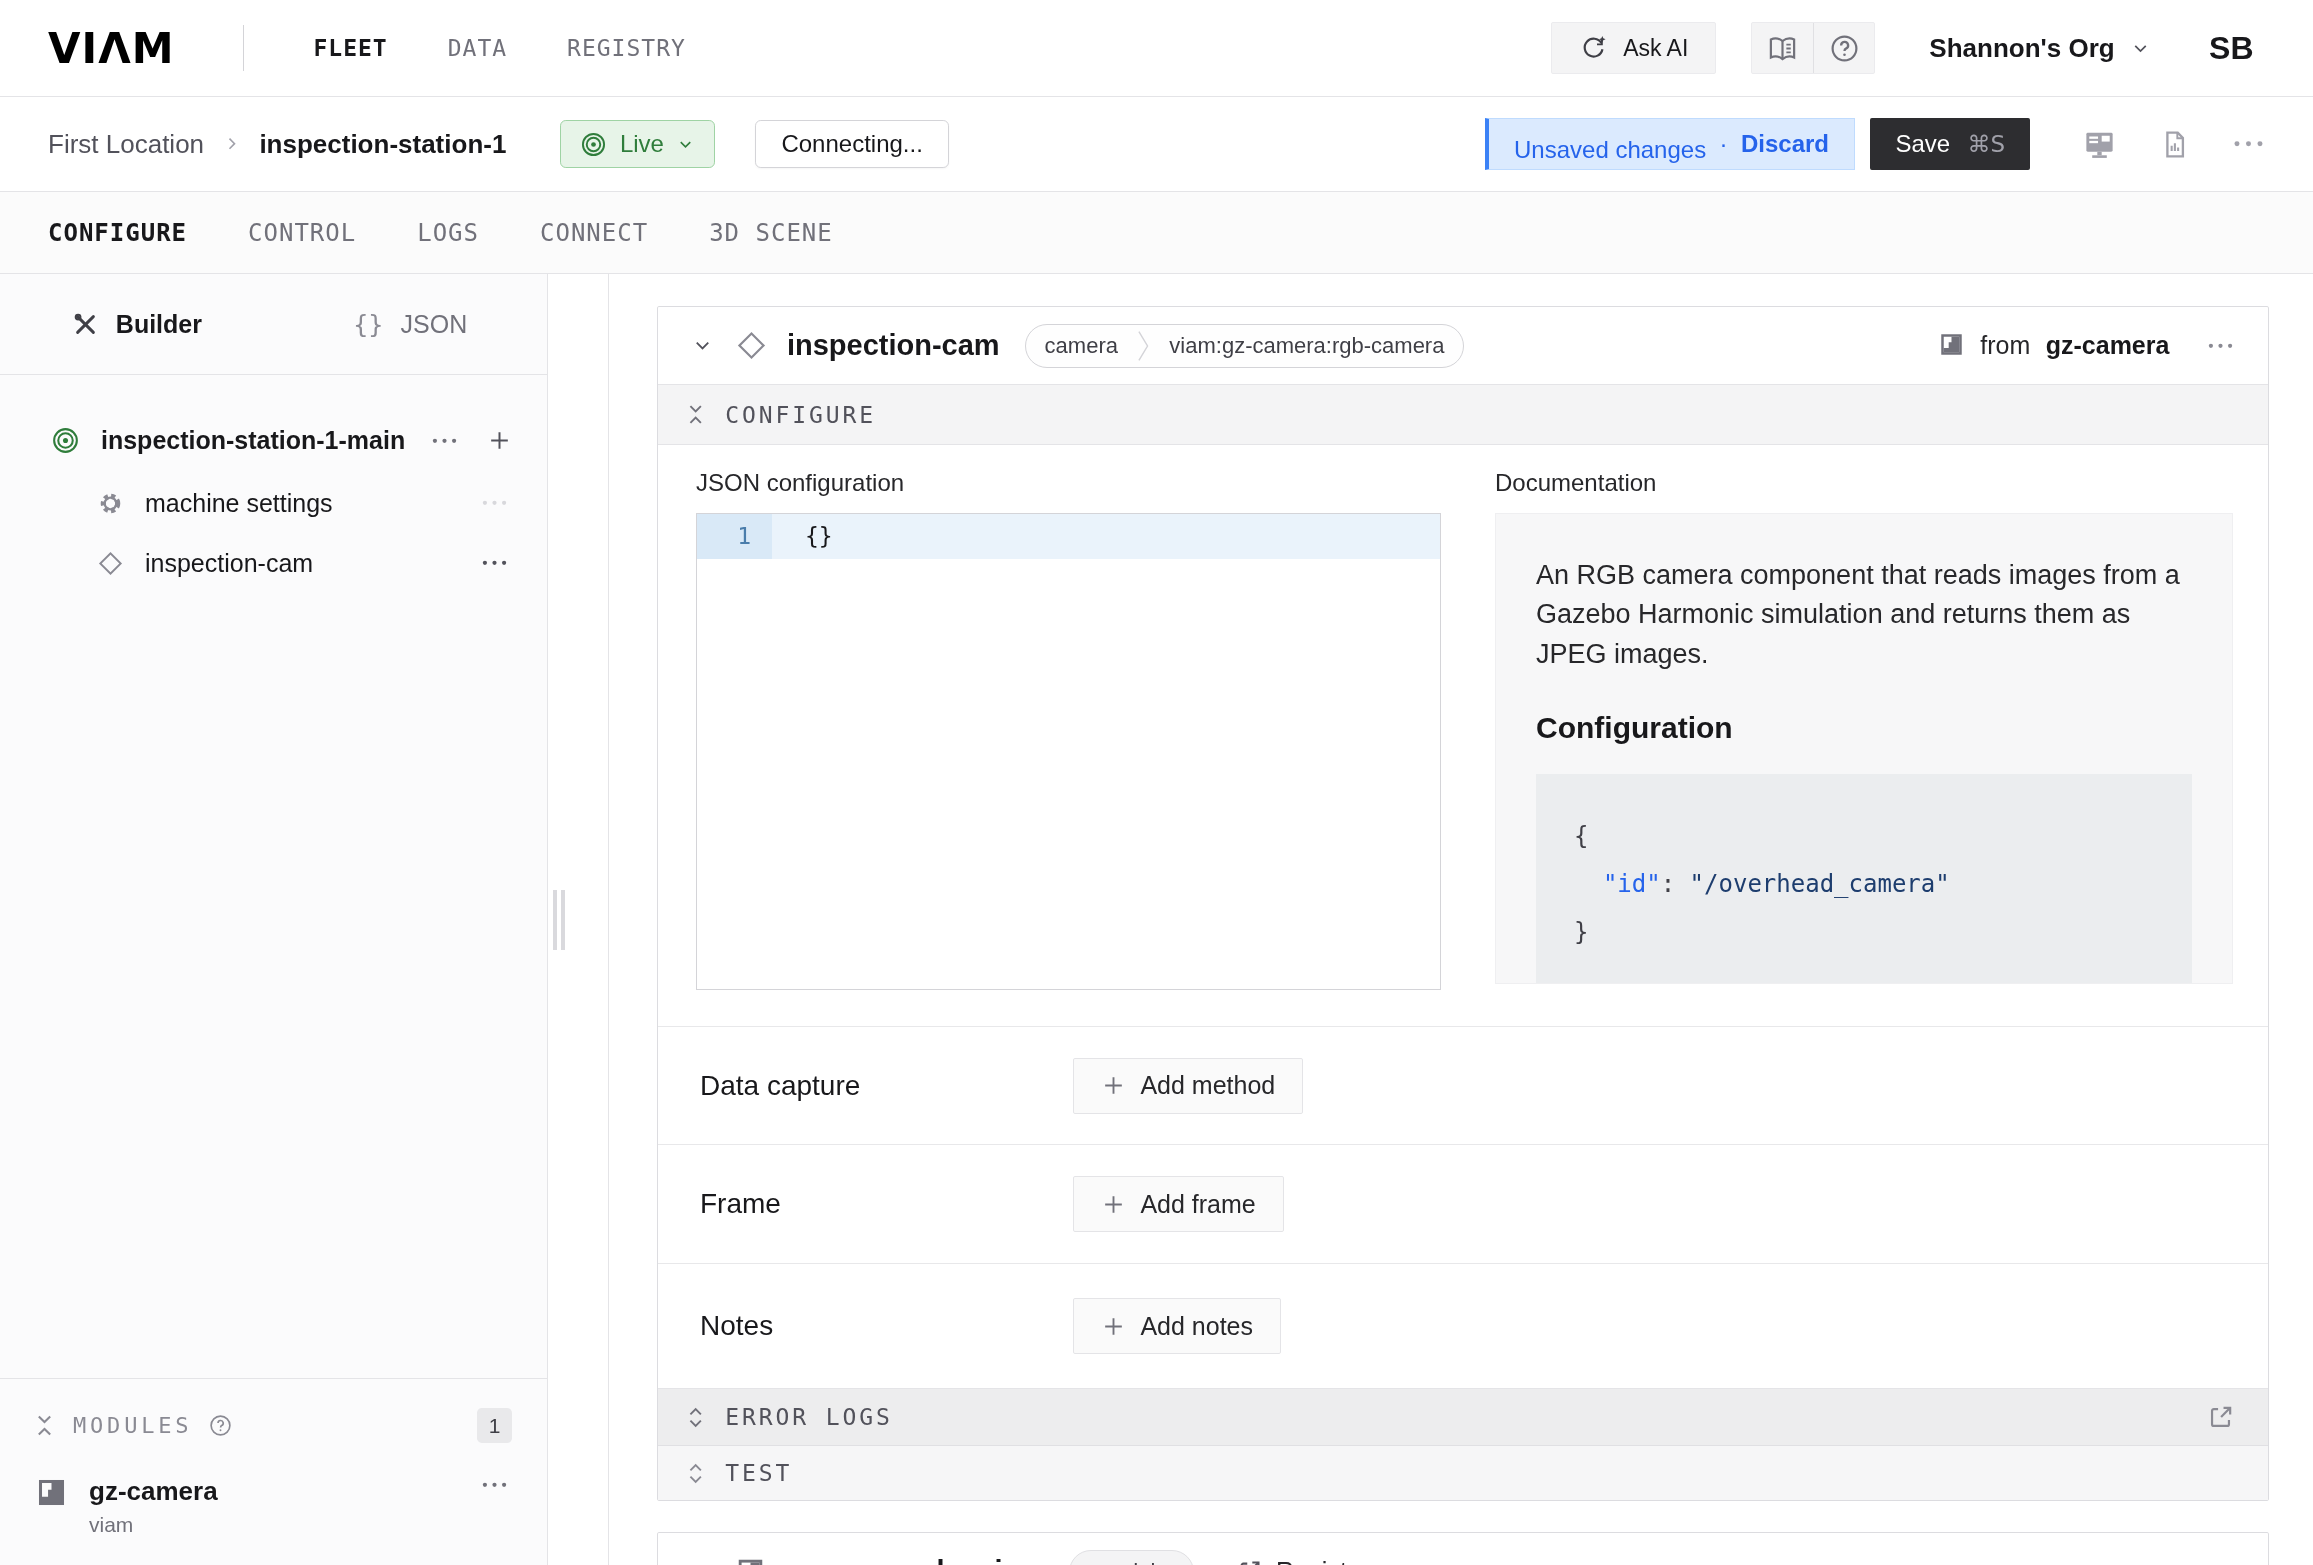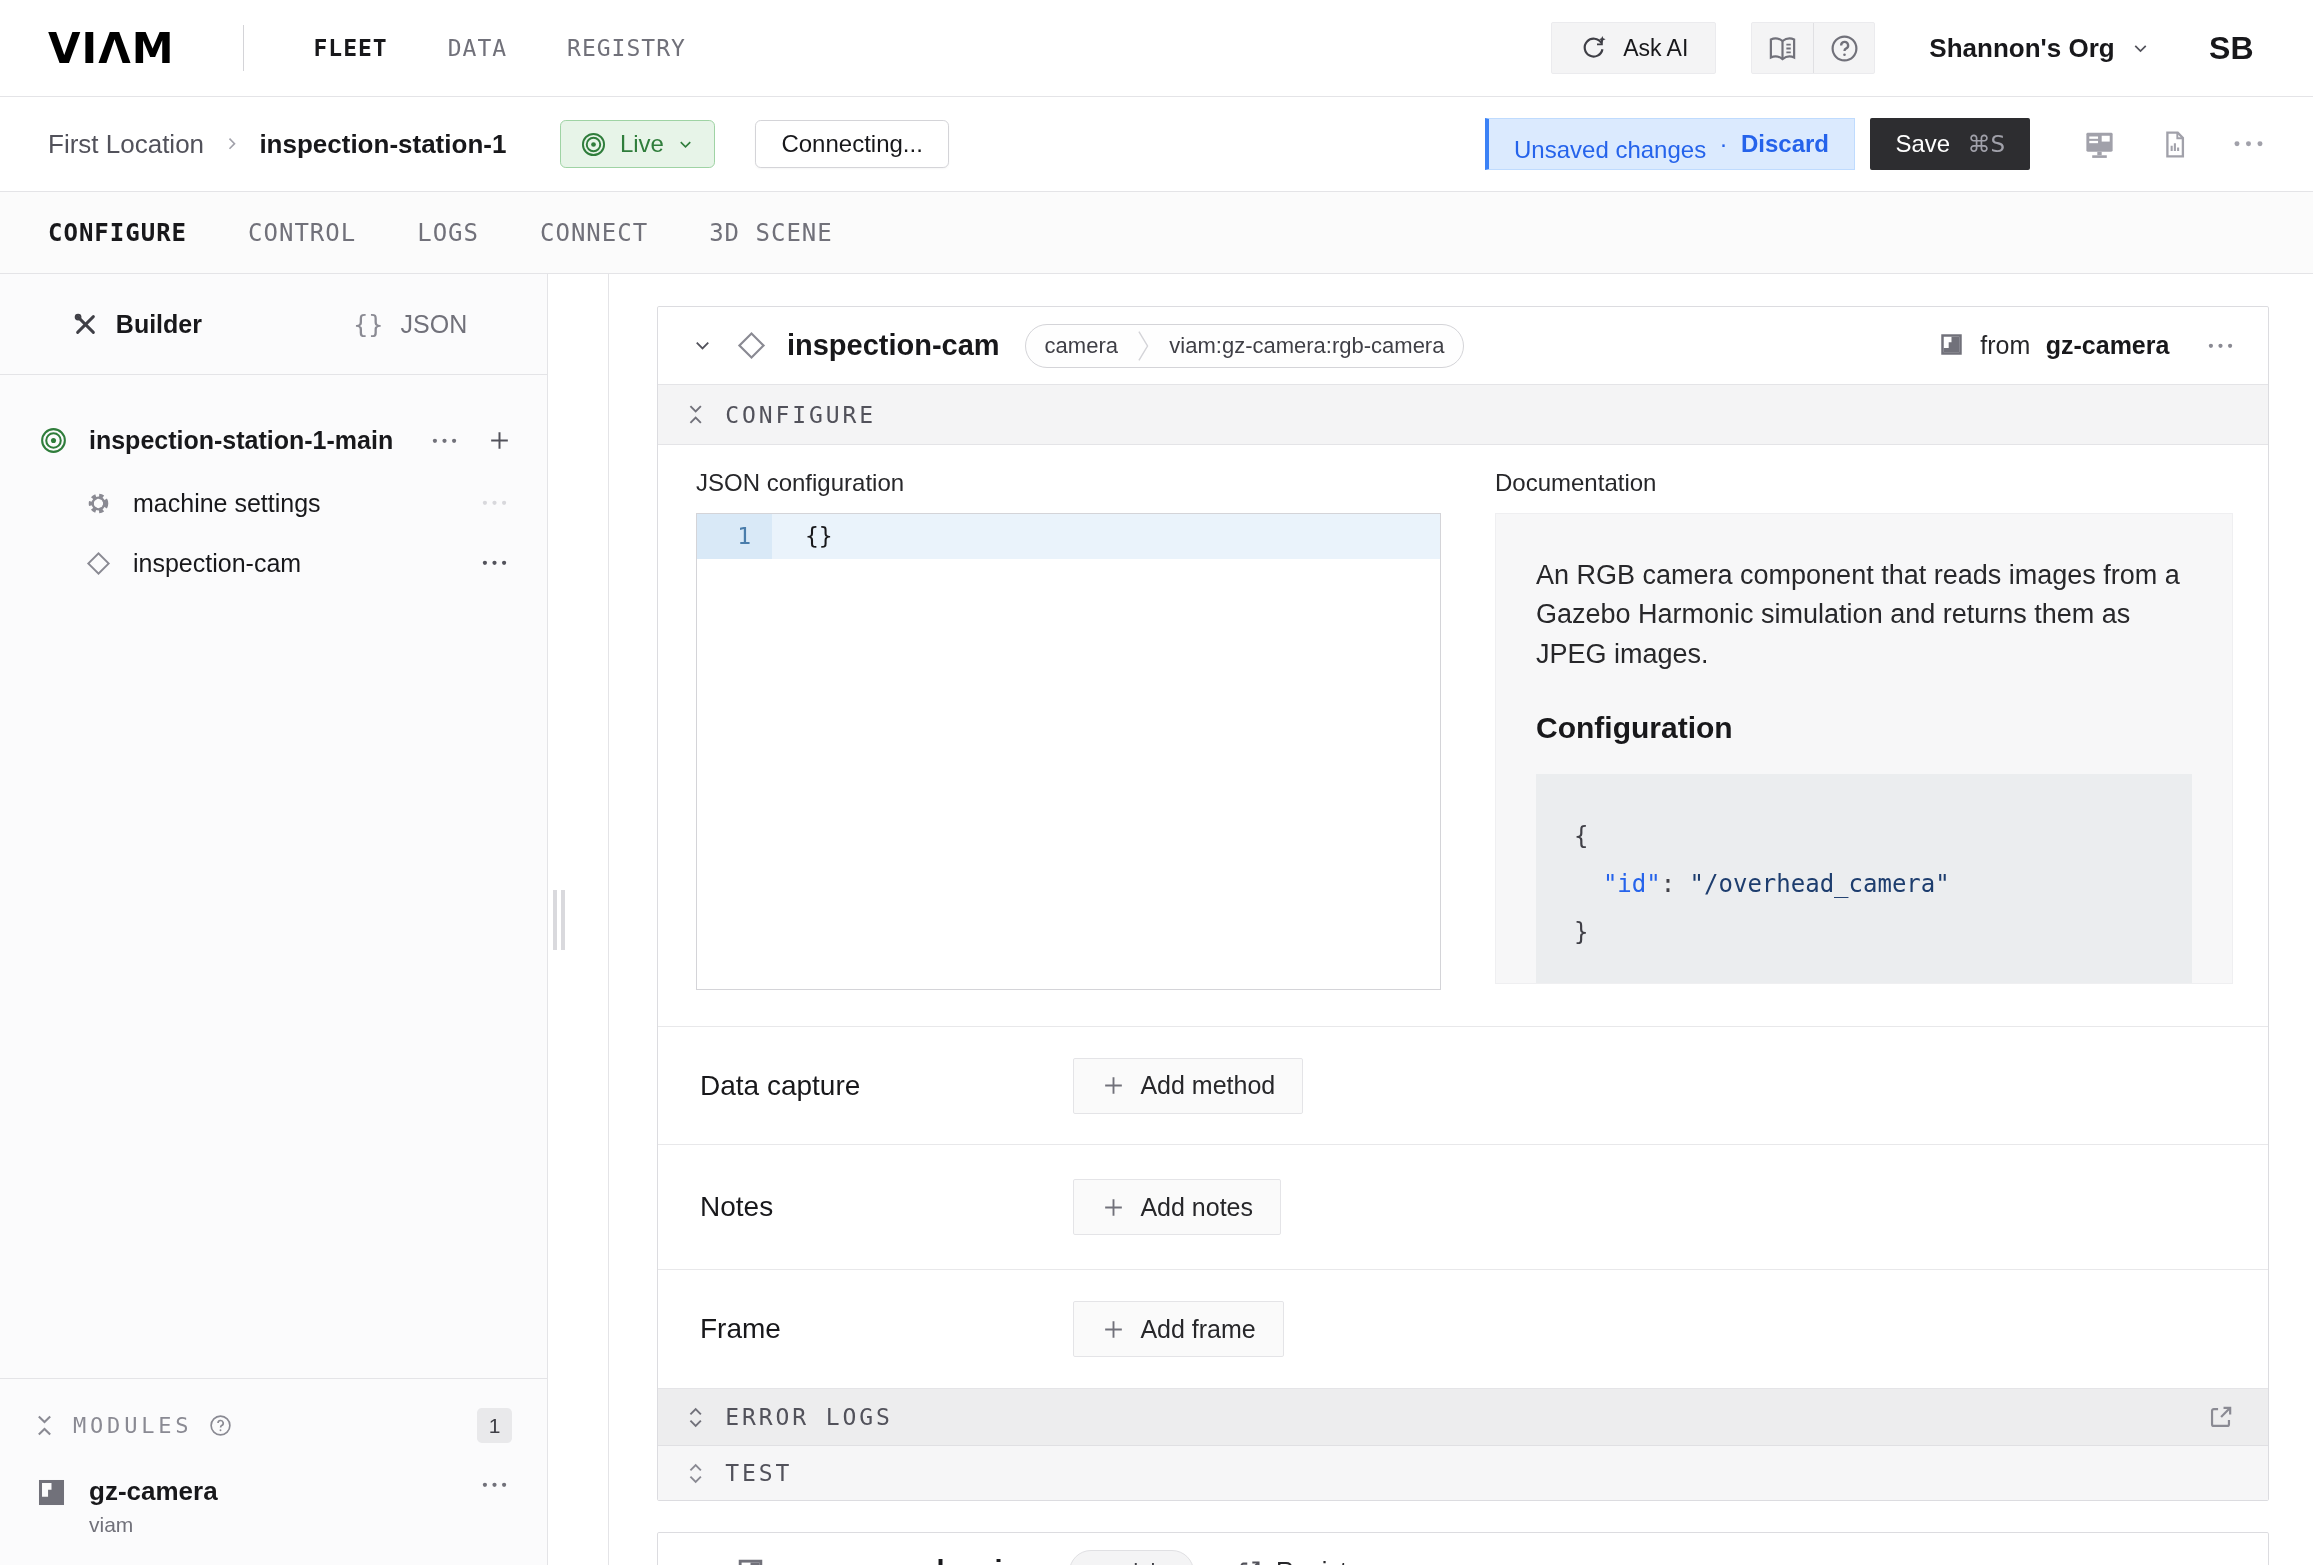--- a/index.html
+++ b/index.html
@@ -50,21 +50,21 @@
   
   .body { flex:1; display:flex; overflow:hidden; }
 
   
   .sidebar { width:548px; flex:0 0 548px; background:#fbfbfc; border-right:1px solid #e4e4e7; display:flex; flex-direction:column; }
   .mode-toggle { height:101px; flex:0 0 101px; display:flex; border-bottom:1px solid #e4e4e7; }
   .mode-half { flex:1; display:flex; align-items:center; justify-content:center; gap:17.3px; cursor:pointer; }
   .mode-half .lbl { font-size:25px; color:#71717a; }
   .mode-half.active .lbl { color:#18181b; font-weight:bold; }
   .mode-json-icon { font-size:25px; color:#8a8a93; }
-  .tree { padding:33px 0 0 4px; }
+  .tree { padding:33px 0 0 16px; }
   .tree-row { display:flex; align-items:center; height:65px; padding:0 35px; cursor:pointer; }
   .tree-row .name { font-size:25px; color:#18181b; margin-left:21px; white-space:nowrap; }
   .tree-row.root .name { font-weight:bold; }
   .tree-row.child { padding-left:81px; height:60px; }
   .tree-row .spacer { flex:1; }
   .dots { display:flex; align-items:center; background:none; border:none; cursor:pointer; padding:3.8px; }
   .plus-btn { background:none; border:none; cursor:pointer; margin-left:25px; display:flex; }
   .sidebar-fill { flex:1; }
   .modules { border-top:1px solid #e4e4e7; padding:29px 35px 29px 35px; }
   .modules-head { display:flex; align-items:center; }
@@ -446,37 +446,37 @@
         <div class="simple-section sec-datacapture">
           <span class="ss-label">Data capture</span>
           <button class="add-btn">
             <svg width="25" height="25" viewBox="0 0 24 24" fill="none" stroke="#71717a" stroke-width="1.8">
                 <path d="M12 4 v16 M4 12 h16"></path>
               </svg>
             <span>Add method</span>
           </button>
         </div>
 
+        <div class="simple-section sec-frame">
+          <span class="ss-label">Frame</span>
+          <button class="add-btn">
+            <svg width="25" height="25" viewBox="0 0 24 24" fill="none" stroke="#71717a" stroke-width="1.8">
+                <path d="M12 4 v16 M4 12 h16"></path>
+              </svg>
+            <span>Add frame</span>
+          </button>
+        </div>
+
         <div class="simple-section sec-notes">
           <span class="ss-label">Notes</span>
           <button class="add-btn">
             <svg width="25" height="25" viewBox="0 0 24 24" fill="none" stroke="#71717a" stroke-width="1.8">
                 <path d="M12 4 v16 M4 12 h16"></path>
               </svg>
             <span>Add notes</span>
-          </button>
-        </div>
-
-        <div class="simple-section sec-frame">
-          <span class="ss-label">Frame</span>
-          <button class="add-btn">
-            <svg width="25" height="25" viewBox="0 0 24 24" fill="none" stroke="#71717a" stroke-width="1.8">
-                <path d="M12 4 v16 M4 12 h16"></path>
-              </svg>
-            <span>Add frame</span>
           </button>
         </div>
 
         <div class="fold-bar fold-errorlogs">
           <svg width="17.3" height="23" viewBox="0 0 16 22" fill="none" stroke="#71717a" stroke-width="1.8">
             <path d="M3 8 l5-5 5 5"></path>
               <path d="M3 14 l5 5 5-5"></path>
           </svg>
           <span class="fb-label mono">ERROR LOGS</span>
           <span class="spacer"></span>

